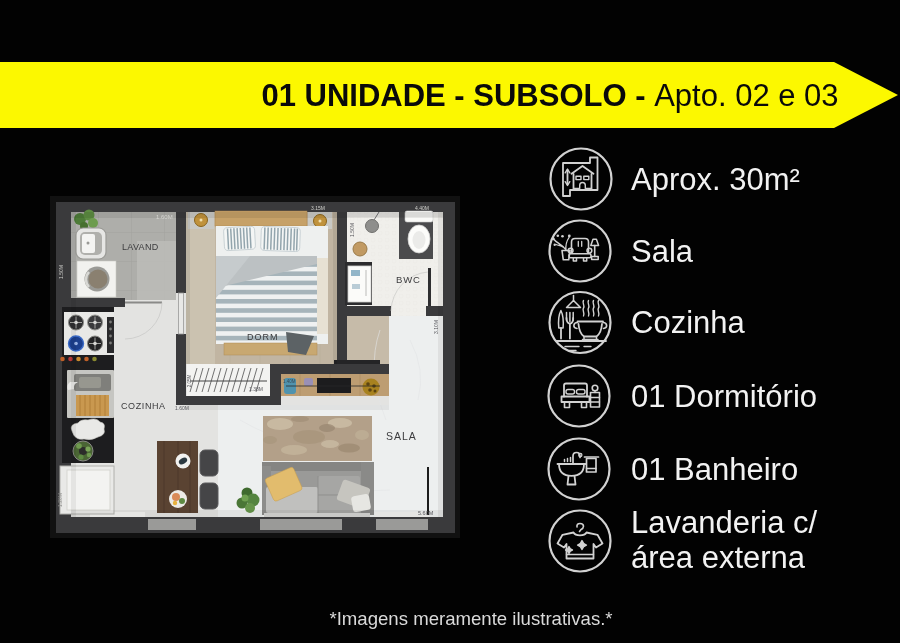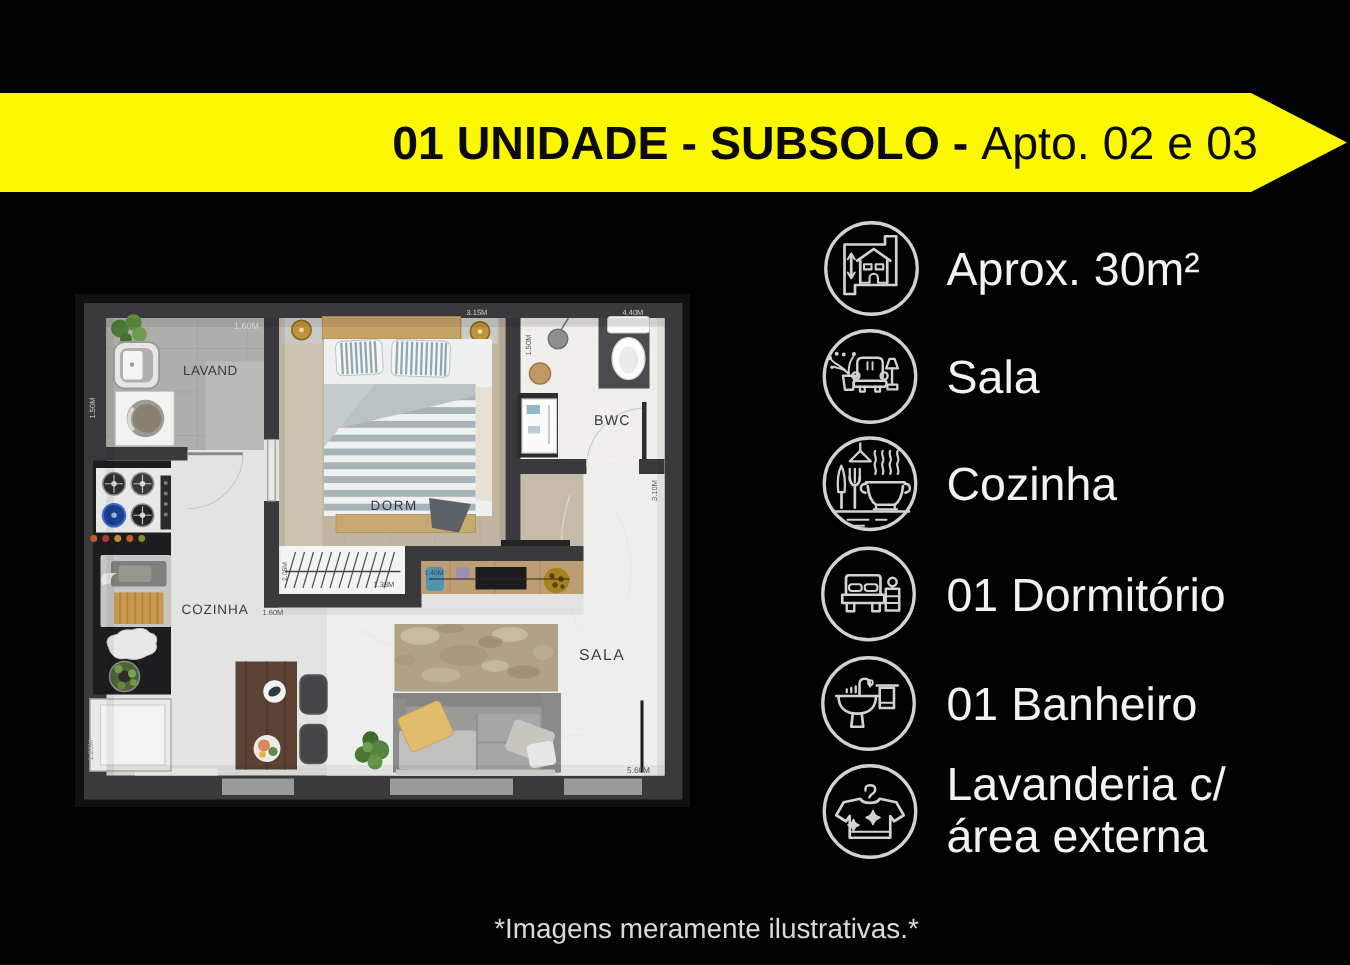--- a/index.html
+++ b/index.html
@@ -1,17 +1,17 @@
 <!DOCTYPE html>
 <html><head>
 <meta charset="utf-8">
 <style>
 html,body{margin:0;padding:0;background:#000;}
 *{font-family:"Liberation Sans", sans-serif;}
-#page{position:relative;width:900px;height:643px;background:#a16207;overflow:hidden;}
+#page{position:relative;width:900px;height:643px;background:#fde047;overflow:hidden;}
 </style>
 </head>
 <body>
 <div id="page">
 <svg width="900" height="643" viewBox="0 0 900 643">
 
 <rect x="0" y="0" width="900" height="643" fill="#020202"></rect>
 
 <g>
 <polygon points="0,62 834,62 898,95 834,128 0,128" fill="#FCF800"></polygon>

